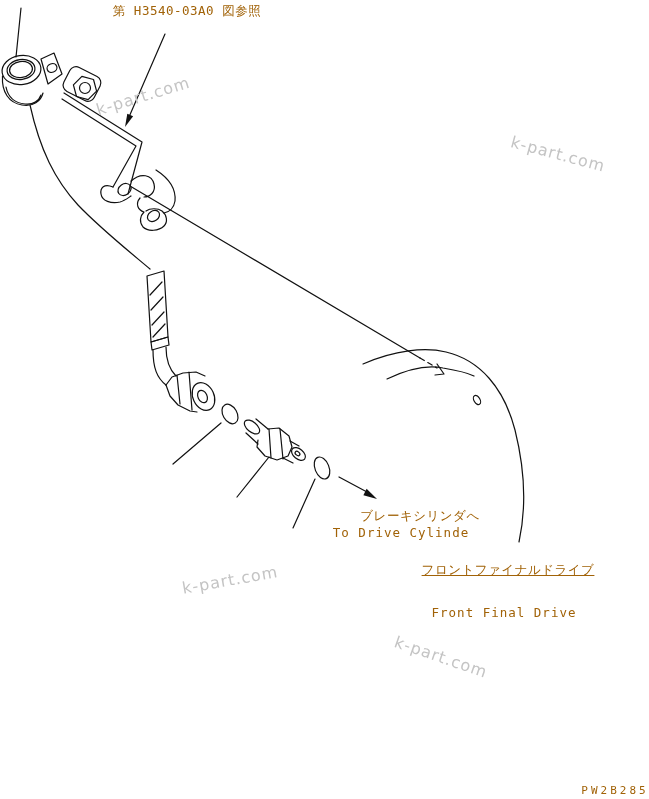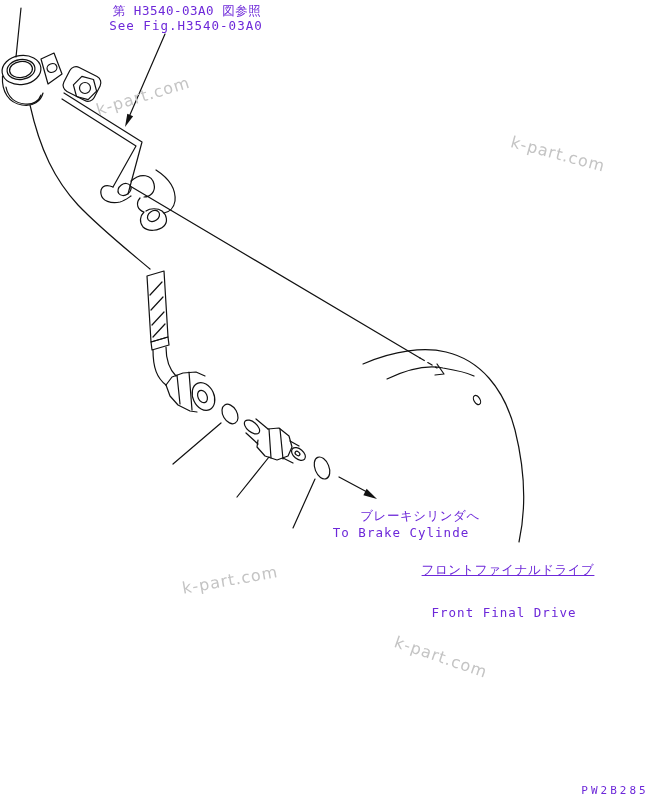--- a/index.html
+++ b/index.html
@@ -5,21 +5,21 @@
   html,body{margin:0;padding:0;background:#888;}
   #page{
     position:relative;width:649px;height:799px;background:#ffffff;
     font-family:"DejaVu Sans Mono","Liberation Mono",monospace;
     overflow:hidden;margin:0 auto;
   }
   svg{position:absolute;left:0;top:0;}
   .stroke{stroke:#111;stroke-width:1.2;fill:none;stroke-linejoin:round;stroke-linecap:round;}
   .fillhead{fill:#111;stroke:none;}
   .label{
-    position:absolute;color:#6d28d9;white-space:nowrap;text-align:center;
+    position:absolute;color:#a16207;white-space:nowrap;text-align:center;
     transform:translateX(-50%);line-height:14px;
   }
   .lbl-en{font-size:12.5px;letter-spacing:1px;}
   .lbl-jp{font-size:12.5px;letter-spacing:0.5px;}
   .code{font-size:11px;letter-spacing:3px;}
   .wm{
     position:absolute;color:#c4c4c4;font-size:16px;letter-spacing:1px;
     font-family:"DejaVu Sans","Liberation Sans",sans-serif;
     white-space:nowrap;user-select:none;
   }
@@ -120,23 +120,22 @@
       <ellipse class="stroke" cx="477" cy="400" rx="3" ry="5" transform="rotate(-30 477 400)"></ellipse>
     </g>
   </svg>
 
   <div class="wm" style="left:143px;top:96px;transform:translate(-50%,-50%) rotate(-17deg);">k-part.com</div>
   <div class="wm" style="left:558px;top:154px;transform:translate(-50%,-50%) rotate(15deg);">k-part.com</div>
   <div class="wm" style="left:230px;top:580px;transform:translate(-50%,-50%) rotate(-10deg);">k-part.com</div>
   <div class="wm" style="left:441px;top:657px;transform:translate(-50%,-50%) rotate(19deg);">k-part.com</div>
 
   <div class="label lbl-jp" style="left:187px;top:4px;">第 H3540-03A0 図参照</div>
-  <div class="label lbl-en" style="left:186px;top:19px;">See Fig.H3540-03A0</div>
 
   <div class="label lbl-jp" style="left:420px;top:509px;">ブレーキシリンダへ</div>
-  <div class="label lbl-en" style="left:401px;top:526px;">To Brake Cylinde</div>
+  <div class="label lbl-en" style="left:401px;top:526px;">To Drive Cylinde</div>
 
   <div class="label lbl-jp" style="left:508px;top:563px;text-decoration:underline;">フロントファイナルドライブ</div>
   <div class="label lbl-en" style="left:504px;top:606px;">Front Final Drive</div>
 
   <div class="label code" style="left:615px;top:784px;">PW2B285</div>
 
 </div>
 
 </body></html>

